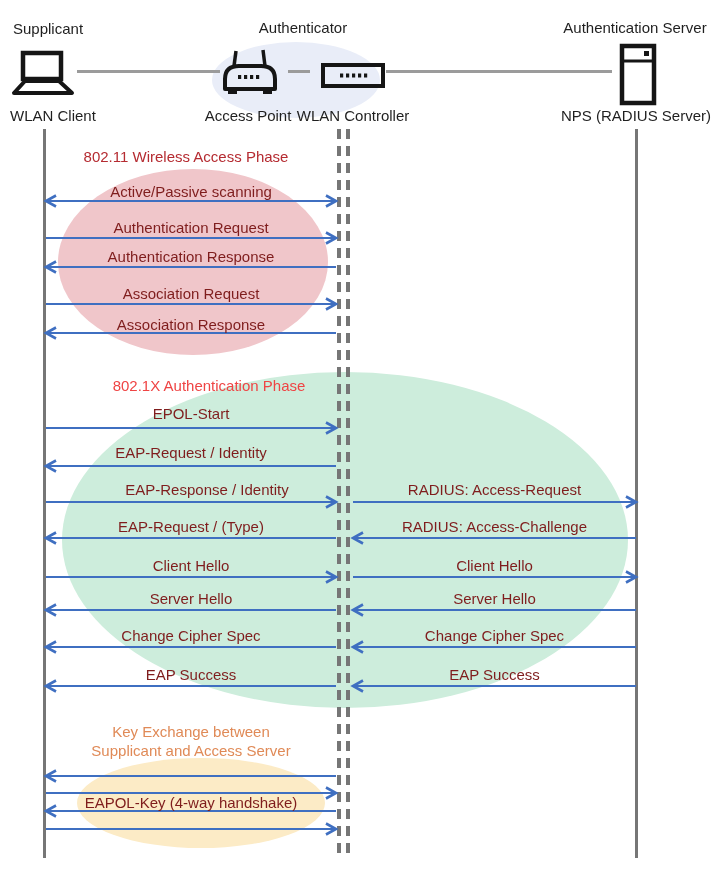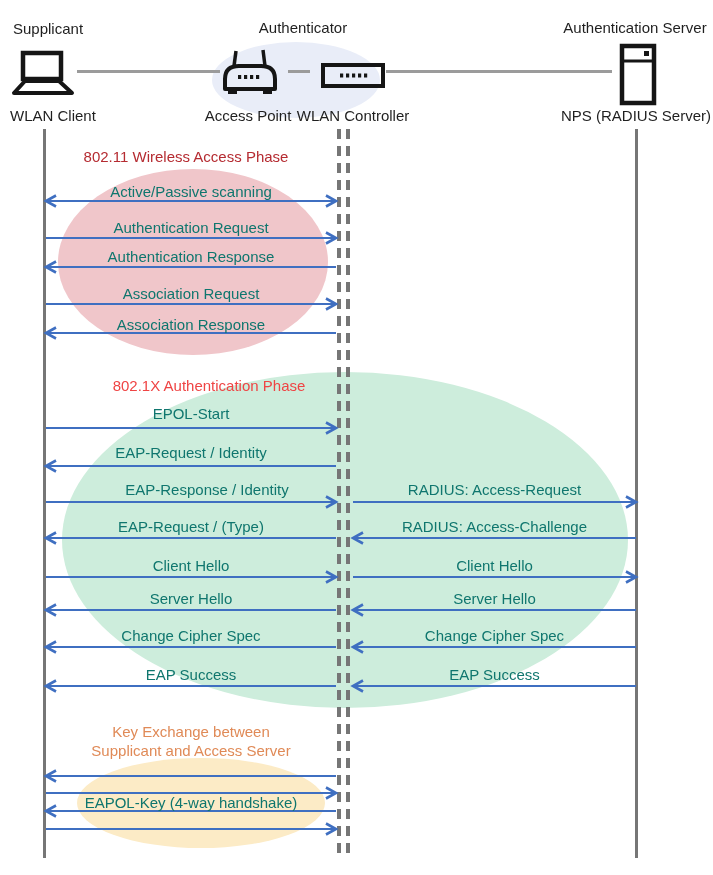--- a/index.html
+++ b/index.html
@@ -10,21 +10,21 @@
   .lbl{position:absolute;font-size:15px;line-height:18px;white-space:nowrap;color:#1f1f1f;}
   .ctr{transform:translateX(-50%);text-align:center;}
   .icon{position:absolute;z-index:1;color:var(--icon,#151515);}
   .conn{position:absolute;height:3px;background:var(--conn,#9b9b9b);top:70px;z-index:0;}
   .lifeline{position:absolute;top:129px;height:729px;z-index:2;}
   .solidline{width:3px;background:var(--life,#747474);}
   .dashline{width:4px;background:repeating-linear-gradient(to bottom,var(--life,#7a7a7a) 0 10px,transparent 10px 17px);}
   .pellipse{position:absolute;border-radius:50%;z-index:1;}
   .ptitle{position:absolute;font-size:15px;line-height:19px;white-space:nowrap;z-index:3;transform:translateX(-50%);text-align:center;}
   #arrows{position:absolute;left:0;top:0;z-index:4;}
-  .msg-label{position:absolute;font-size:15px;line-height:18px;text-align:center;z-index:5;color:#0f766e;white-space:nowrap;}
+  .msg-label{position:absolute;font-size:15px;line-height:18px;text-align:center;z-index:5;color:#7f1d1d;white-space:nowrap;}
 </style>
 </head>
 <body>
 
 <div class="canvas">
 
   <div class="lbl" style="left:13px;top:20px;">Supplicant</div>
   <div class="lbl ctr" style="left:303px;top:19px;">Authenticator</div>
   <div class="lbl ctr" style="left:635px;top:19px;">Authentication Server</div>
 

